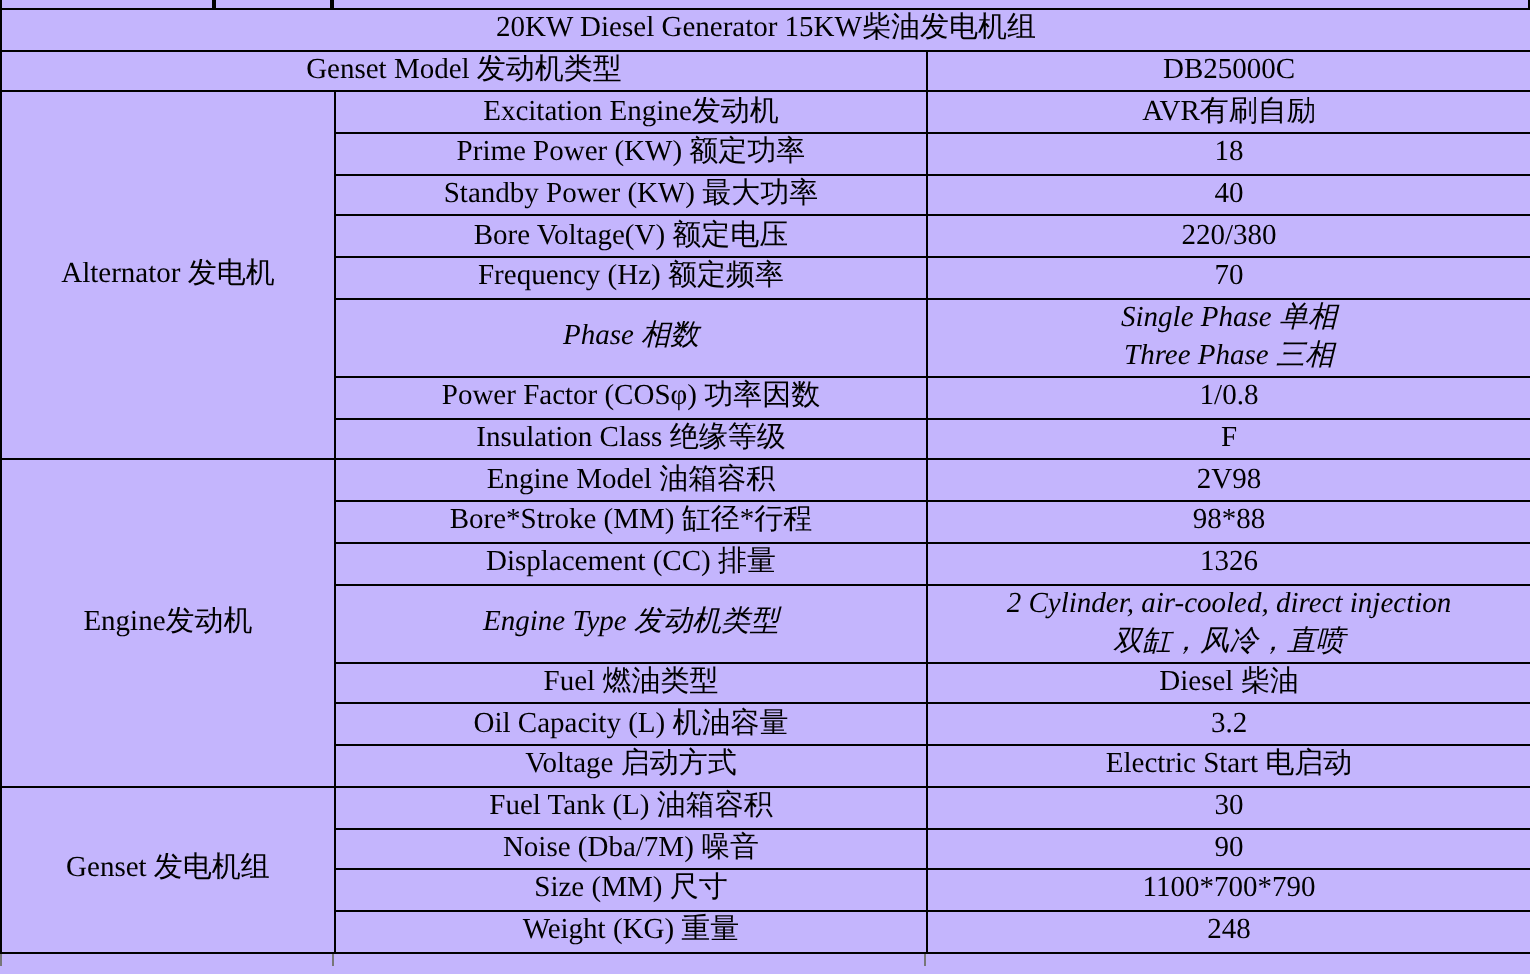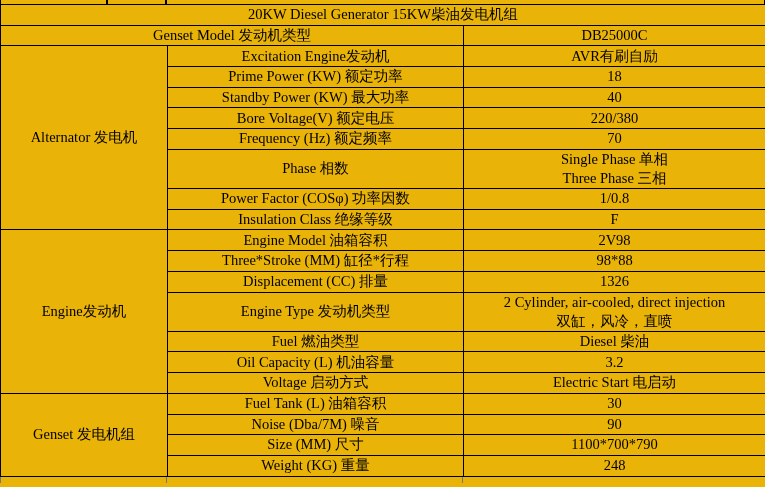--- a/index.html
+++ b/index.html
@@ -1,34 +1,34 @@
 <!DOCTYPE html>
 <html><head>
 <meta charset="utf-8">
 <style>
   html,body{margin:0;padding:0;background:#ffffff;}
   .page{
     width:765px;height:487px;overflow:hidden;position:relative;
-    background:#eab308;color:#000;
+    background:#c4b5fd;color:#000;
     font-family:"Liberation Serif","DejaVu Serif",serif;
   }
   
   .top-sliver{height:4px;position:relative;border-left:1.5px solid #000;border-right:1.5px solid #000;}
   .top-sliver .vline{position:absolute;top:0;bottom:0;width:1.5px;background:#000;}
   
   table.spec{border-collapse:collapse;table-layout:fixed;width:765px;}
   table.spec td{
     border:1.4px solid #000;
     padding:0 2px;
     text-align:center;vertical-align:middle;
     font-size:14.5px;line-height:1.32;
     overflow:hidden;white-space:nowrap;
   }
   tr.r{height:20.7px;}
-  tr.r2{height:29px;}
+  tr.r2{height:29px;font-style:italic;}
   td.title-cell{font-size:15.5px;white-space:pre-wrap;}
   td.section-cell{white-space:nowrap;}
   td.val2{white-space:normal;}
   td.val2 div{white-space:nowrap;}
   
   .bottom-sliver{height:6px;position:relative;}
   .bottom-sliver .vline{position:absolute;top:0;bottom:0;width:1.4px;background:#777;}
 </style>
 </head>
 <body>
@@ -93,21 +93,21 @@
       <td>Insulation Class 绝缘等级</td>
       <td>F</td>
     </tr>
 
     <tr class="r">
       <td rowspan="7" class="section-cell">Engine发动机</td>
       <td>Engine Model 油箱容积</td>
       <td>2V98</td>
     </tr>
     <tr class="r">
-      <td>Three*Stroke (MM) 缸径*行程</td>
+      <td>Bore*Stroke (MM) 缸径*行程</td>
       <td>98*88</td>
     </tr>
     <tr class="r">
       <td>Displacement (CC) 排量</td>
       <td>1326</td>
     </tr>
     <tr class="r2">
       <td>Engine Type 发动机类型</td>
       <td class="val2">
         <div>2 Cylinder, air-cooled, direct injection</div>

